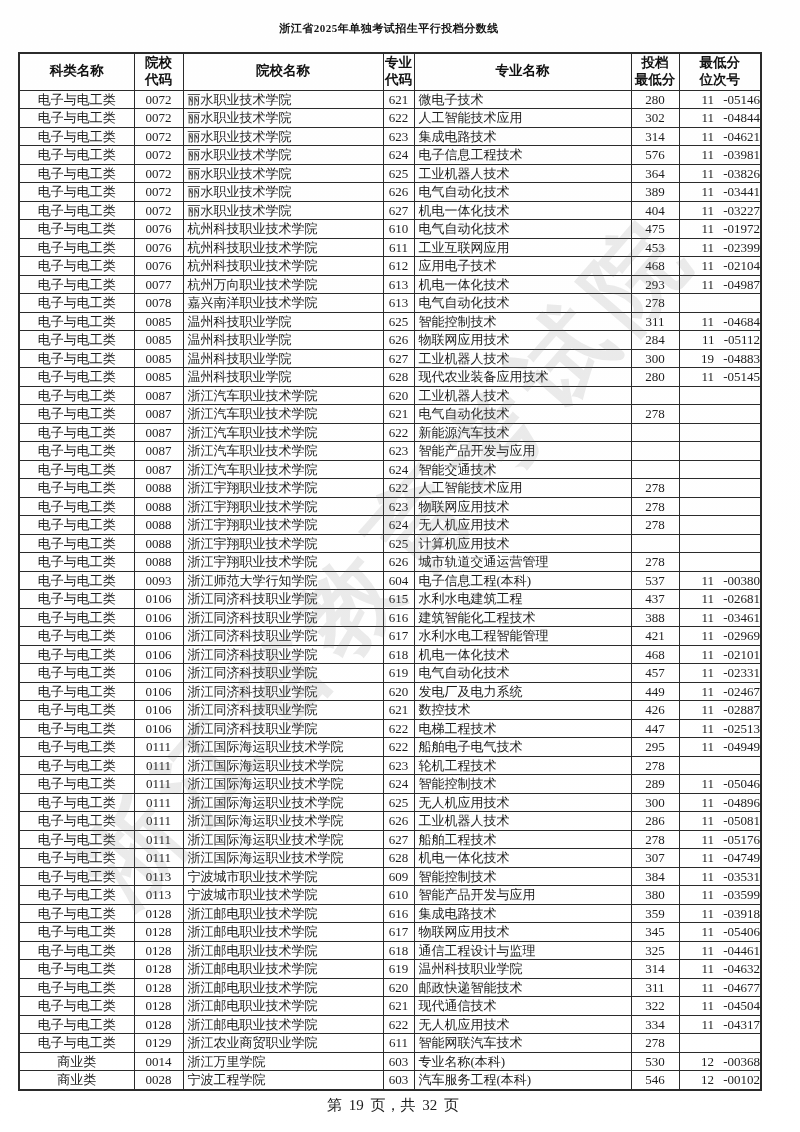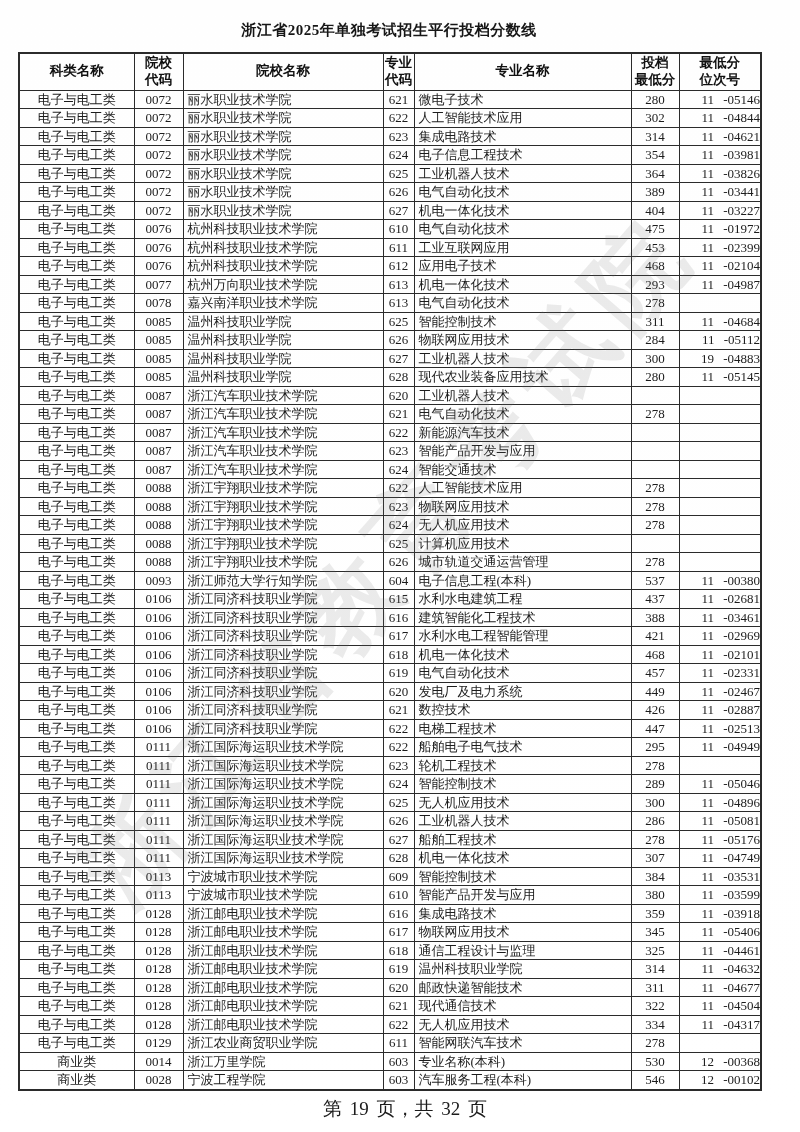--- a/index.html
+++ b/index.html
@@ -18,21 +18,21 @@
     width: 800px;
     height: 1132px;
     background: linear-gradient(180deg, #fefefe 0%, #ffffff 100%);
   }
   .page-title {
     position: absolute;
     top: 21px;
     left: 0;
     width: 778px;
     text-align: center;
-    font-size: 15px;
+    font-size: 11px;
     font-weight: bold;
     letter-spacing: 0.5px;
     color: #161616;
   }
   table.score-table {
     position: absolute;
     top: 52px;
     left: 18px;
     width: 742px;
     border-collapse: collapse;
@@ -73,24 +73,24 @@
     font-weight: bold;
     letter-spacing: 14px;
     white-space: nowrap;
     color: rgba(110, 110, 110, 0.14);
     pointer-events: none;
     z-index: 5;
   }
   .page-footer {
     position: absolute;
     top: 1096px;
-    left: 16px;
+    left: 4px;
     width: 778px;
     text-align: center;
-    font-size: 19px;
+    font-size: 15px;
     color: #1c1c1c;
     word-spacing: 3px;
   }
 </style>
 </head>
 <body>
 
 <div class="page">
 
   <div class="page-title">浙江省2025年单独考试招生平行投档分数线</div>
@@ -149,21 +149,21 @@
           <td class="c-left">集成电路技术</td>
           <td class="c-center">314</td>
           <td class="c-rank">11 -04621</td>
         </tr>
         <tr>
           <td class="c-center">电子与电工类</td>
           <td class="c-center">0072</td>
           <td class="c-left">丽水职业技术学院</td>
           <td class="c-center">624</td>
           <td class="c-left">电子信息工程技术</td>
-          <td class="c-center">354</td>
+          <td class="c-center">576</td>
           <td class="c-rank">11 -03981</td>
         </tr>
         <tr>
           <td class="c-center">电子与电工类</td>
           <td class="c-center">0072</td>
           <td class="c-left">丽水职业技术学院</td>
           <td class="c-center">625</td>
           <td class="c-left">工业机器人技术</td>
           <td class="c-center">364</td>
           <td class="c-rank">11 -03826</td>

